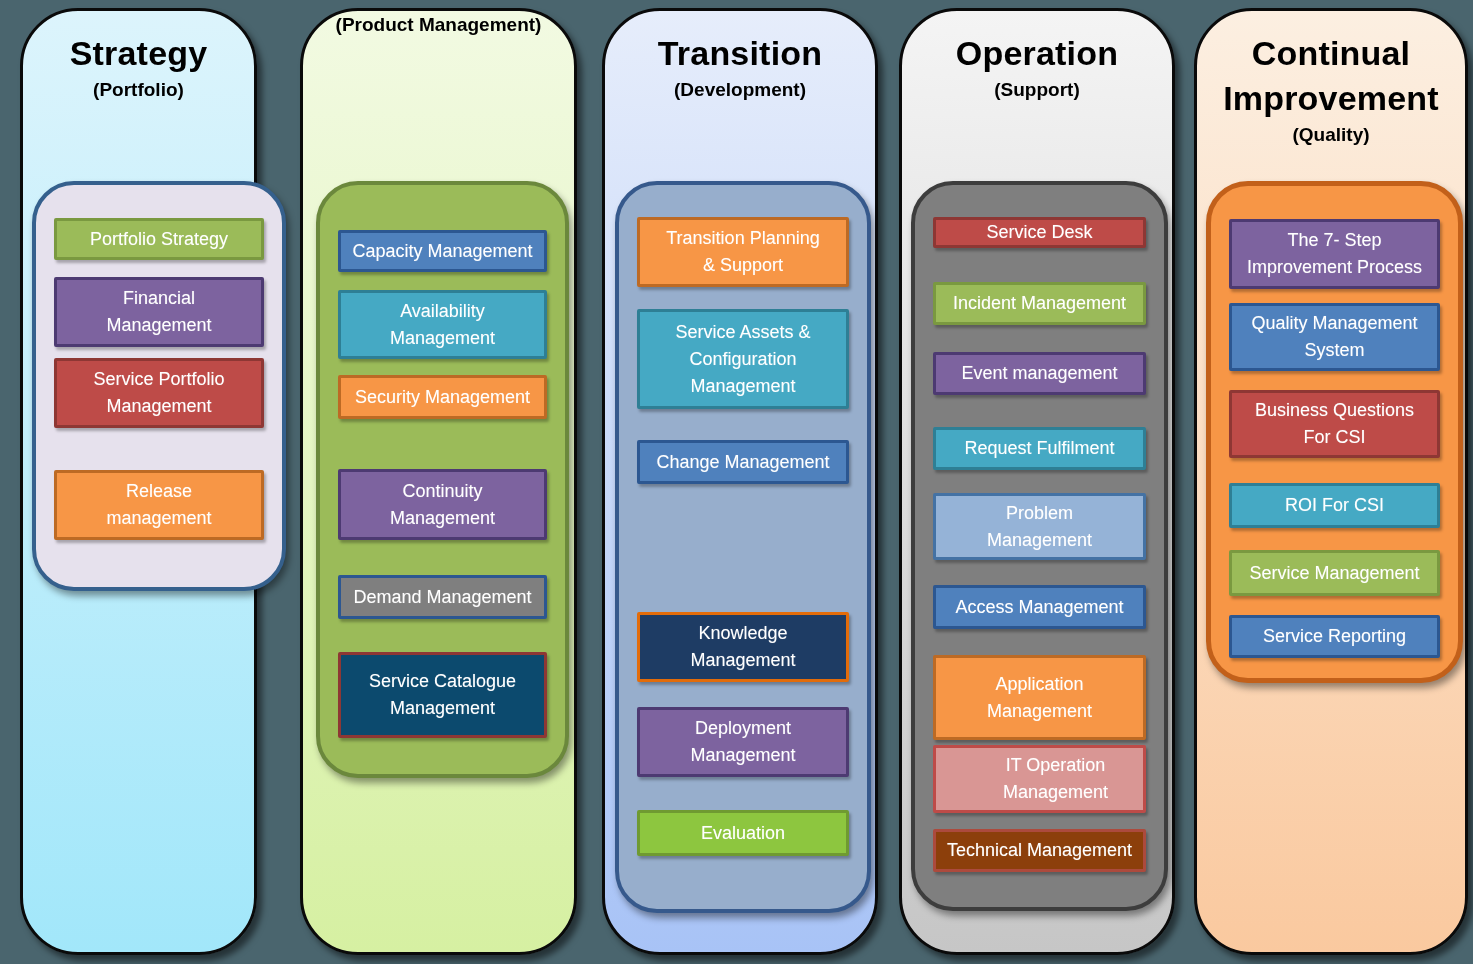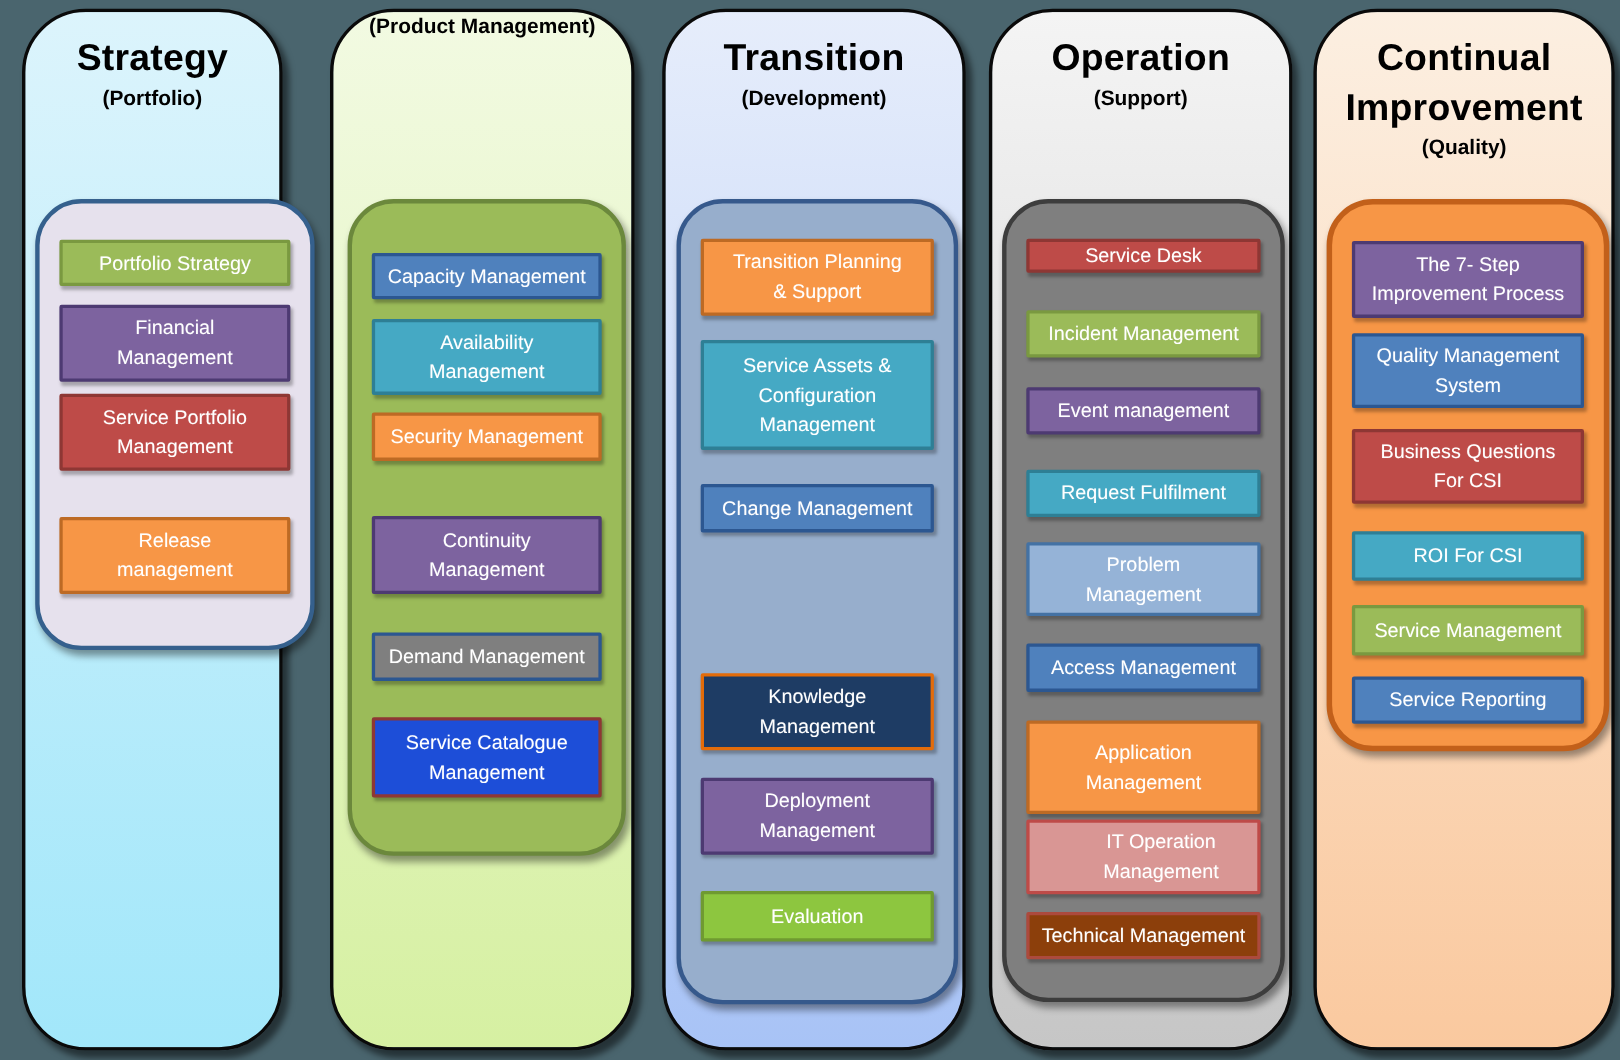--- a/index.html
+++ b/index.html
@@ -84,21 +84,21 @@
     <section class="column" style="left: 300px; width: 277px; background: linear-gradient(rgb(242, 250, 226), rgb(214, 240, 162));">
       <div class="col-subtitle">(Product Management)</div>
       <div class="group" style="left: 13px; top: 170px; width: 253px; height: 597px; background: rgb(155, 187, 89); border-color: rgb(107, 136, 60); border-width: 4px;">
         <div class="pbox" style="top: 33px; height: 42px; background: rgb(79, 129, 189); border-color: rgb(44, 87, 145); margin-top: 12px;">Capacity Management</div>
         <div class="pbox" style="top: 105px; height: 69px; background: rgb(69, 169, 196); border-color: rgb(46, 127, 149);">Availability
 Management</div>
         <div class="pbox" style="top: 190px; height: 44px; background: rgb(247, 150, 70); border-color: rgb(189, 106, 36);">Security Management</div>
         <div class="pbox" style="top: 284px; height: 71px; background: rgb(125, 99, 159); border-color: rgb(77, 58, 114);">Continuity
 Management</div>
         <div class="pbox" style="top: 390px; height: 44px; background: rgb(127, 127, 127); border-color: rgb(44, 87, 145);">Demand Management</div>
-        <div class="pbox" style="top: 467px; height: 73px; background: #1d4ed8; border-color: rgb(142, 55, 52);">Service Catalogue
+        <div class="pbox" style="top: 467px; height: 86px; background: #0c4a6e; border-color: rgb(142, 55, 52);">Service Catalogue
 Management</div>
       </div>
     </section>
     <section class="column" style="left: 602px; width: 276px; background: linear-gradient(rgb(230, 237, 251), rgb(168, 195, 246));">
       <div class="col-title">Transition</div>
       <div class="col-subtitle">(Development)</div>
       <div class="group" style="left: 10px; top: 170px; width: 256px; height: 732px; background: rgb(151, 174, 204); border-color: rgb(54, 89, 140); border-width: 4px;">
         <div class="pbox" style="top: 32px; height: 70px; background: rgb(247, 150, 70); border-color: rgb(189, 106, 36);">Transition Planning
 &amp; Support</div>
         <div class="pbox" style="top: 124px; height: 100px; background: rgb(69, 169, 196); border-color: rgb(46, 127, 149);">Service Assets &amp;

